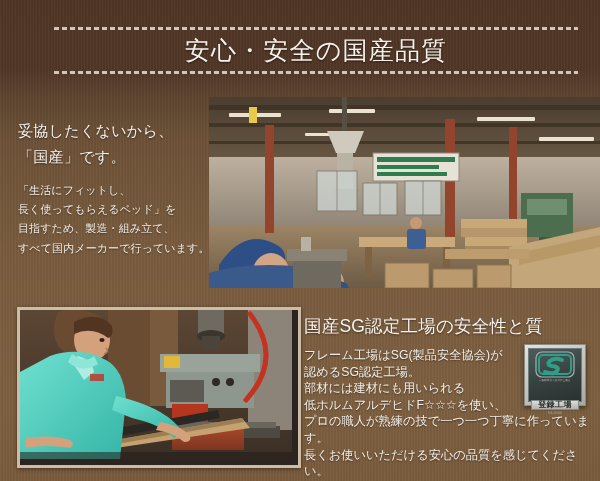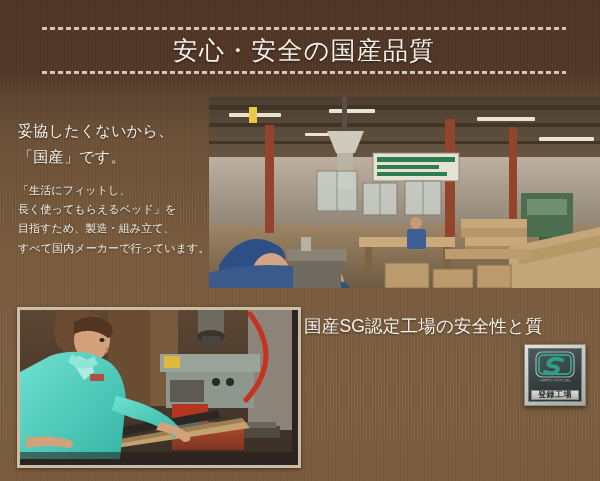--- a/index.html
+++ b/index.html
@@ -9,21 +9,21 @@
     background:#7a5c3e;
   }
   #stage{
     position:relative;width:600px;height:481px;overflow:hidden;
     background:
       repeating-linear-gradient(90deg,rgba(255,255,255,.028) 0px,rgba(255,255,255,.028) 1px,rgba(0,0,0,.030) 1px,rgba(0,0,0,.030) 3px),
       linear-gradient(180deg,#503524 0px,#523727 70px,#5d4430 95px,#6d5238 140px,#7a5c3e 250px,#7e6041 400px,#7a5b3d 481px);
   }
 
   
-  .hdr{position:absolute;left:4px;top:0;width:517px;height:92px;}
+  .hdr{position:absolute;left:16px;top:0;width:517px;height:92px;}
   .rule{
     position:absolute;left:38px;width:524px;height:3px;
     background-image:linear-gradient(90deg,#dcd3c7 0,#dcd3c7 5px,transparent 5px,transparent 8px);
     background-size:8px 3px;background-repeat:repeat-x;
     opacity:.92;
   }
   .rule.top{top:27px;}
   .rule.bot{top:71px;}
   .hdr-title{
     position:absolute;left:0;top:34px;width:600px;
@@ -86,21 +86,21 @@
     padding-top:2px;
   }
   .sg-mark{position:relative;width:40px;height:27px;}
   .sg-mark svg{display:block;}
   .sg-micro{
     font-size:2.6px;color:#b9c6c4;letter-spacing:.2px;
     line-height:4px;margin-top:1px;white-space:nowrap;
     transform:scale(.95);
   }
   .sg-box{
-    margin-top:7px;width:46px;height:13px;
+    margin-top:17px;width:46px;height:13px;
     background:linear-gradient(180deg,#dedcd6,#b4b2ac);
     border:.5px solid #7e8b89;
     display:flex;align-items:flex-end;justify-content:center;
   }
   .sg-box span{
     font-size:8px;line-height:8px;color:#1f2725;
     letter-spacing:.4px;font-weight:700;
   }
   .sg-foot{
     font-size:2.8px;line-height:5px;color:#9fb0ae;
@@ -315,20 +315,26 @@
       <path d="M140 112 q22 4 30 14 q2 6 -6 6 q-12 -10 -28 -12 Z" fill="#d3a27c"></path>
 
       <path d="M6 128 q26 -4 44 2 q6 4 0 8 q-24 -4 -44 0 Z" fill="#d3a27c"></path>
 
       <rect x="0" y="142" width="272" height="7" fill="#241d18" opacity=".55"></rect>
     </svg>
   </div>
 
   <div class="rcol">
     <div class="rcol-h">国産SG認定工場の安全性と質</div>
+    <div class="rcol-b">フレーム工場はSG(製品安全協会)が
+認めるSG認定工場。
+部材には建材にも用いられる
+低ホルムアルデヒドF☆☆☆を使い、
+プロの職人が熟練の技で一つ一つ丁寧に作っています。
+長くお使いいただける安心の品質を感じてください。</div>
   </div>
 
   <div class="plaque">
     <div class="plaque-in">
       <div class="sg-mark">
         <svg width="40" height="27" viewBox="0 0 40 27" aria-hidden="true">
           <rect x="1" y="1" width="38" height="25" rx="6" fill="none" stroke="#9fb4b1" stroke-width="1.2"></rect>
           <rect x="4" y="4" width="32" height="19" rx="4" fill="none" stroke="#2f9e87" stroke-width="2"></rect>
           <path d="M27 9 q-8 -3 -12 1 q-4 4 2 5 q8 1 5 5 q-3 4 -12 1" fill="none" stroke="#2f9e87" stroke-width="4" stroke-linecap="round"></path>
         </svg>

